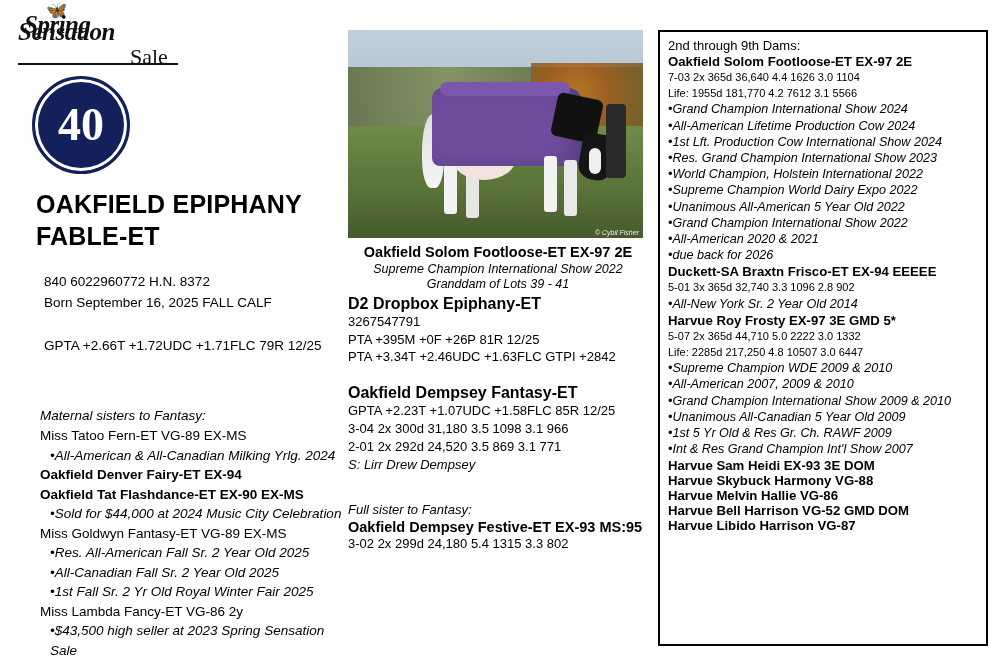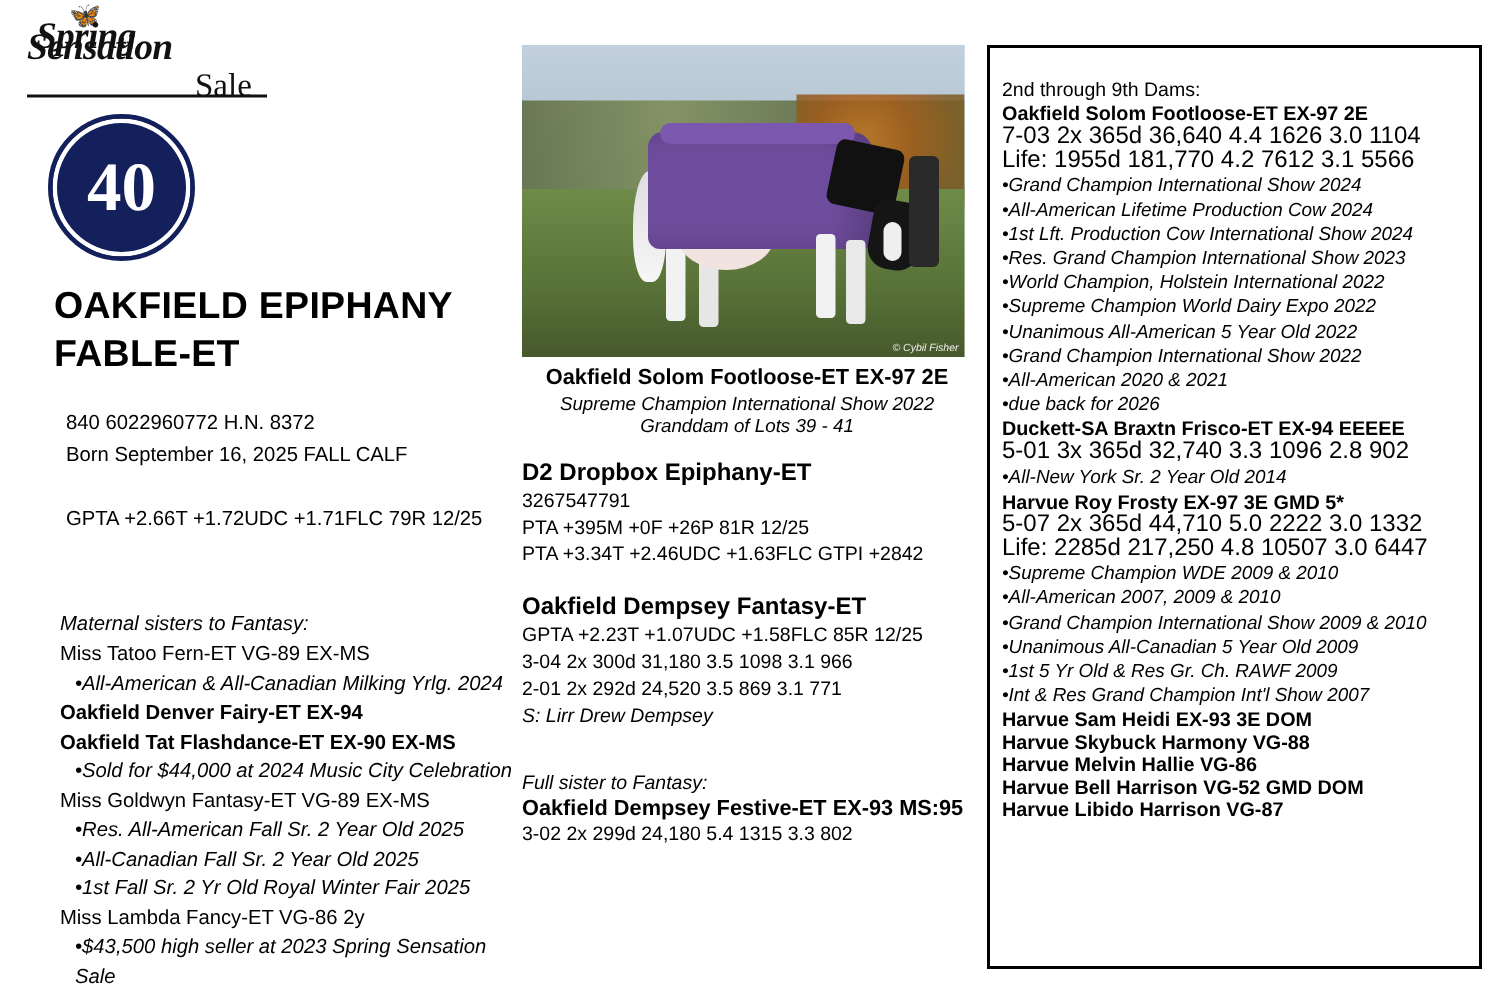--- a/index.html
+++ b/index.html
@@ -225,21 +225,21 @@
     font-style: italic;
     text-align: center;
     margin-top: 2px;
   }
   .cap3 {
     font-size: 12.5px;
     font-style: italic;
     text-align: center;
     margin-top: 1px;
   }
-  .sire-block { margin-top: 16px; }
+  .sire-block { margin-top: 4px; }
   .sire-name {
     font-size: 16px;
     font-weight: bold;
   }
   .mid-line {
     font-size: 13px;
     line-height: 17.5px;
   }
   .dam-block { margin-top: 18px; }
   .dam-name {
@@ -254,26 +254,26 @@
   .fs-line { font-size: 13px; margin-top: 1px; }
 
   
   .right-col {
     position: absolute;
     left: 658px;
     top: 30px;
     width: 330px;
     height: 616px;
     border: 2px solid #000;
-    padding: 20px 8px;
+    padding: 6px 8px;
     box-sizing: border-box;
   }
   .r-title { font-size: 13px; }
   .r-bold { font-weight: bold; font-size: 13.2px; }
-  .r-line { font-size: 16px; line-height: 16.2px; }
+  .r-line { font-size: 11px; line-height: 16.2px; }
   .r-ital { font-style: italic; font-size: 12.6px; line-height: 16.2px; }
   .r-group { margin-top: 1px; }
 </style>
 </head>
 <body>
 
 <div class="page">
 
   <div class="left-col">
 

